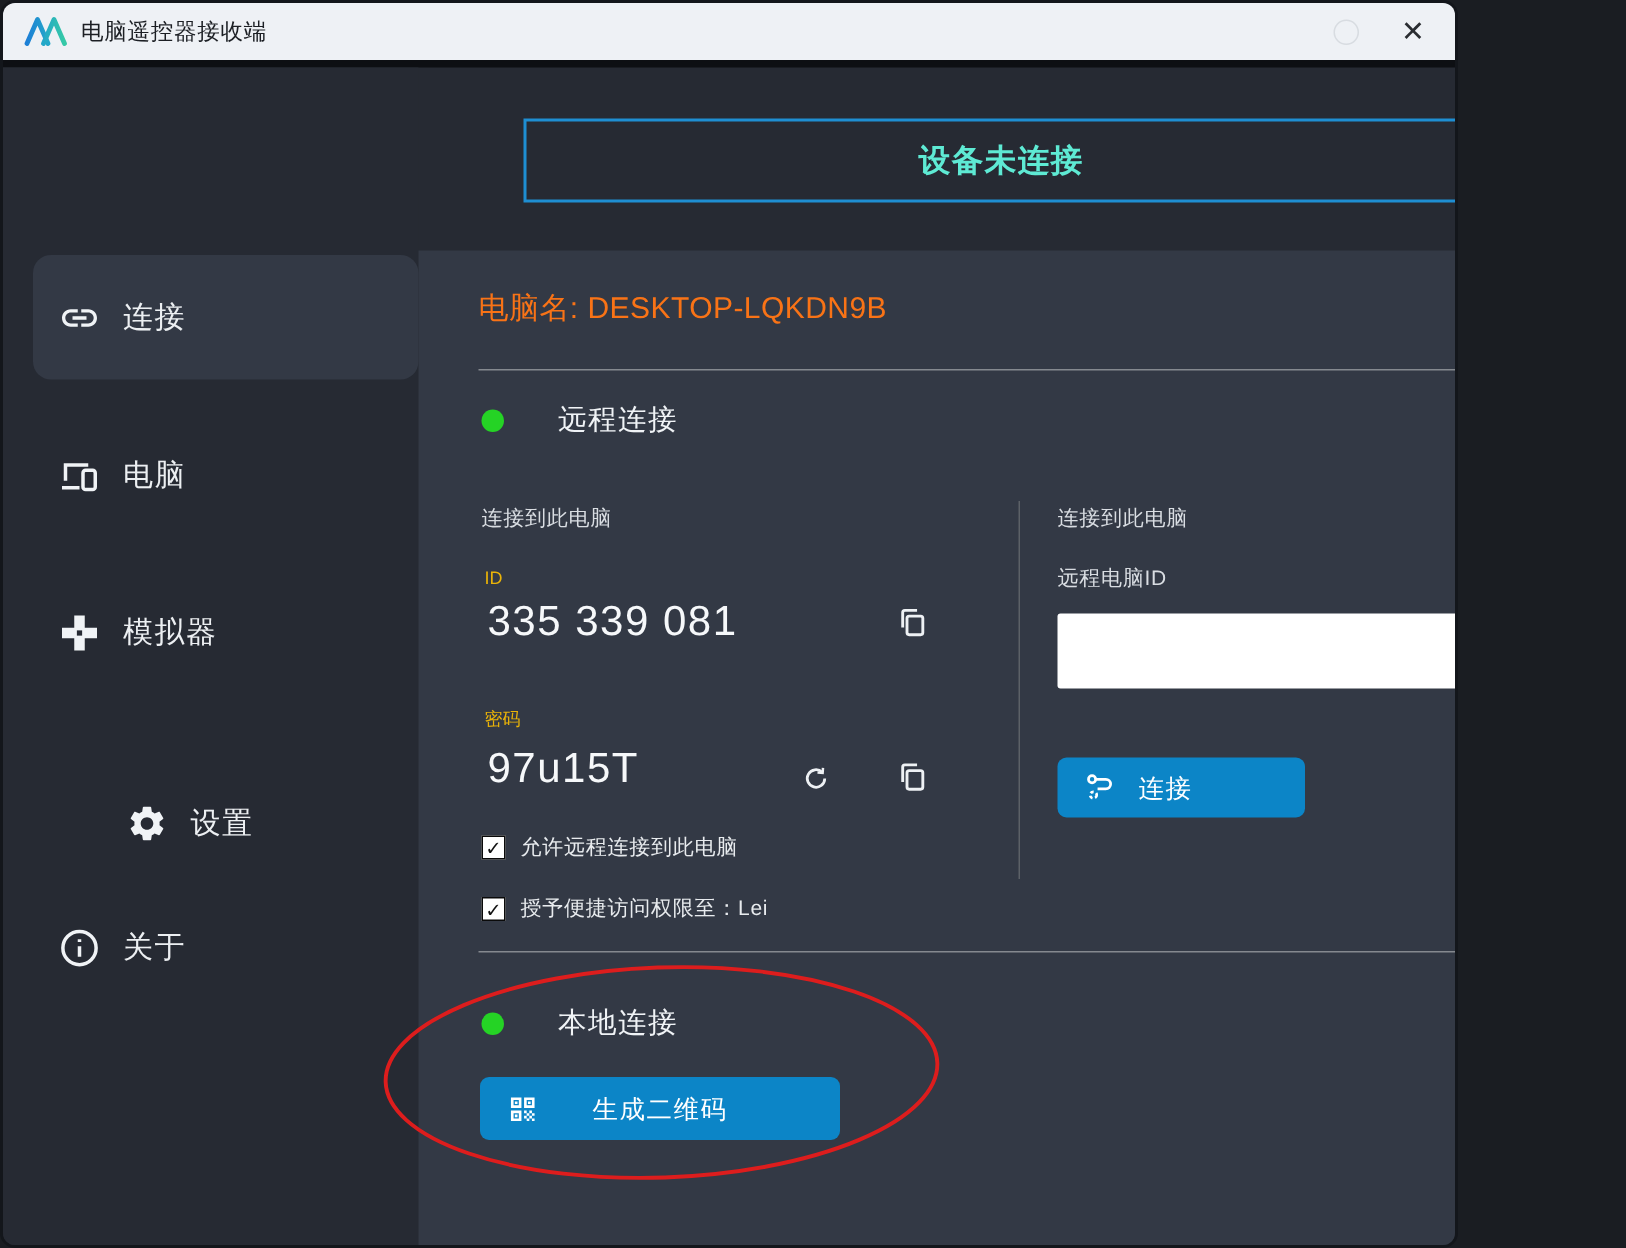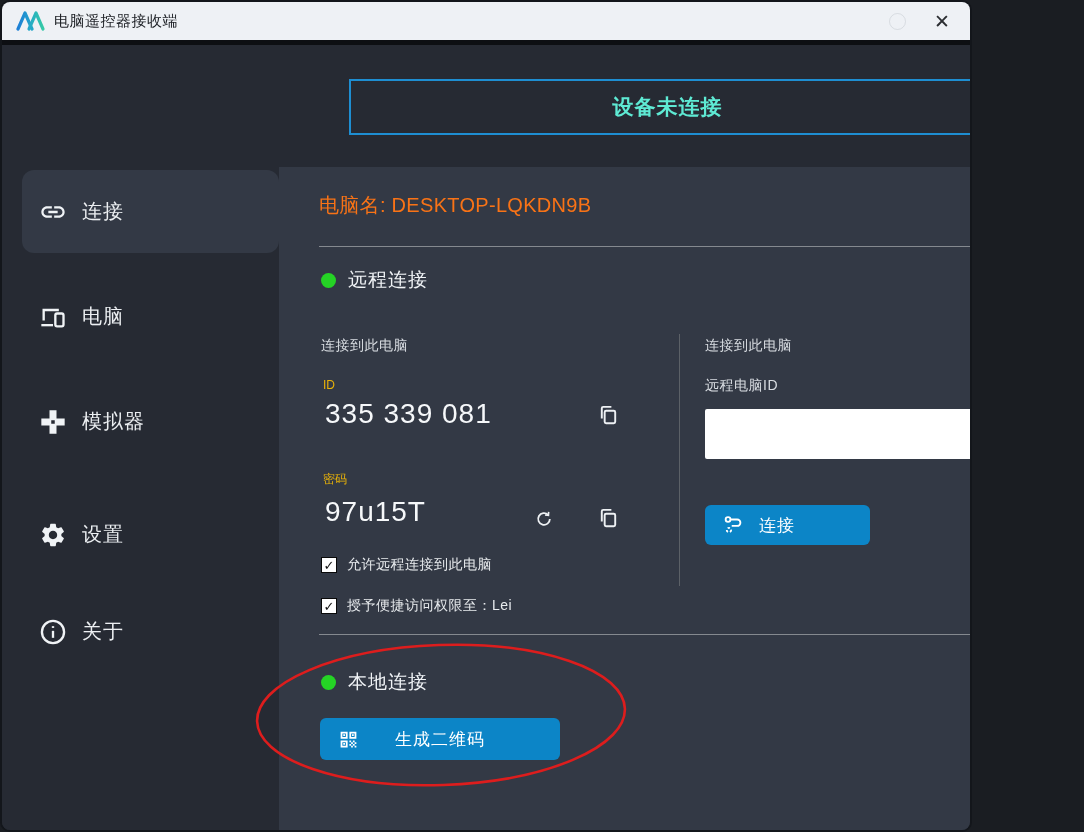--- a/index.html
+++ b/index.html
@@ -32,21 +32,21 @@
                      align-items:center;justify-content:center;}
   .side-item .s-label{position:absolute;left:80px;font-size:20px;letter-spacing:1px;}
   .side-item.active{left:20px;width:257px;background:#333945;border-radius:12px;}
   .side-item.active .s-icon{left:16px;}
   .side-item.active .s-label{left:60px;}
   
   .main{position:absolute;left:277px;top:165px;right:0;bottom:0;background:#333945;}
   .abs{position:absolute;}
   .computer-name{left:40px;top:25px;font-size:20px;color:#f97316;letter-spacing:.3px;}
   .h-divider{height:1px;background:#85898f;width:697px;left:40px;}
-  .section-row{display:flex;align-items:center;gap:12px;}
+  .section-row{display:flex;align-items:center;gap:36px;}
   .dot{width:15px;height:15px;border-radius:50%;}
   .section-title{font-size:19px;color:#f0f3f6;letter-spacing:1px;}
   .col-heading{font-size:14px;color:#d9dde2;letter-spacing:.5px;}
   .small-label{font-size:12px;color:#eab308;}
   .big-value{font-size:28px;color:#f6f8fa;letter-spacing:1px;}
   .icon-btn{background:none;border:none;padding:0;cursor:pointer;display:flex;align-items:center;
             justify-content:center;}
   .v-divider{width:1px;background:#5c6167;}
   .remote-input{box-sizing:border-box;width:314px;height:50px;background:#ffffff;border:none;
                 border-radius:2px;font-size:20px;padding:0 10px;font-family:inherit;color:#222;}
@@ -118,21 +118,21 @@
     <div class="side-item" style="top:335px;">
       <span class="s-icon">
         <svg width="28" height="28" viewBox="0 0 24 24" fill="#f0f3f6">
           <path d="M9 2h6v7h7v6h-7v7H9v-7H2V9h7z"></path>
           <rect x="10.5" y="10.5" width="3" height="3" fill="#262a33"></rect>
         </svg>
       </span>
       <span class="s-label">模拟器</span>
     </div>
 
-    <div class="side-item" style="top:448px;">
+    <div class="side-item" style="top:462px;margin-left:45px;">
       <span class="s-icon">
         <svg width="28" height="28" viewBox="0 0 24 24" fill="#f0f3f6">
           <path d="M19.14 12.94c.04-.3.06-.61.06-.94 0-.32-.02-.64-.07-.94l2.03-1.58c.18-.14.23-.41.12-.61l-1.92-3.32c-.12-.22-.37-.29-.59-.22l-2.39.96c-.5-.38-1.03-.7-1.62-.94l-.36-2.54c-.04-.24-.24-.41-.48-.41h-3.84c-.24 0-.43.17-.47.41l-.36 2.54c-.59.24-1.13.57-1.62.94l-2.39-.96c-.22-.08-.47 0-.59.22L2.74 8.87c-.12.21-.08.47.12.61l2.03 1.58c-.05.3-.09.63-.09.94s.02.64.07.94l-2.03 1.58c-.18.14-.23.41-.12.61l1.92 3.32c.12.22.37.29.59.22l2.39-.96c.5.38 1.03.7 1.62.94l.36 2.54c.05.24.24.41.48.41h3.84c.24 0 .44-.17.47-.41l.36-2.54c.59-.24 1.13-.56 1.62-.94l2.39.96c.22.08.47 0 .59-.22l1.92-3.32c.12-.22.07-.47-.12-.61l-2.01-1.58zM12 15.6c-1.98 0-3.6-1.62-3.6-3.6s1.62-3.6 3.6-3.6 3.6 1.62 3.6 3.6-1.62 3.6-3.6 3.6z"></path>
         </svg>
       </span>
       <span class="s-label">设置</span>
     </div>
 
     <div class="side-item" style="top:545px;">
       <span class="s-icon">

